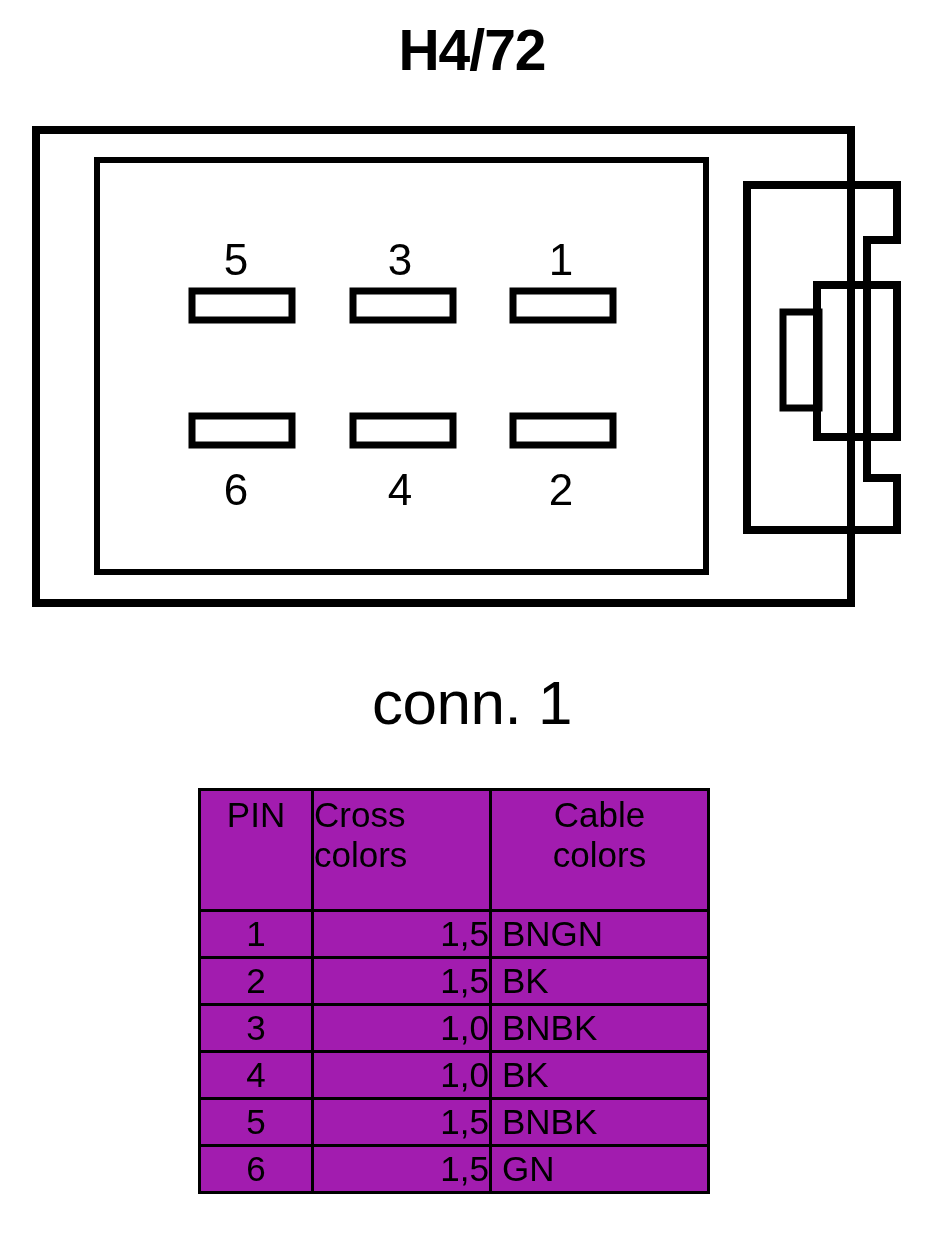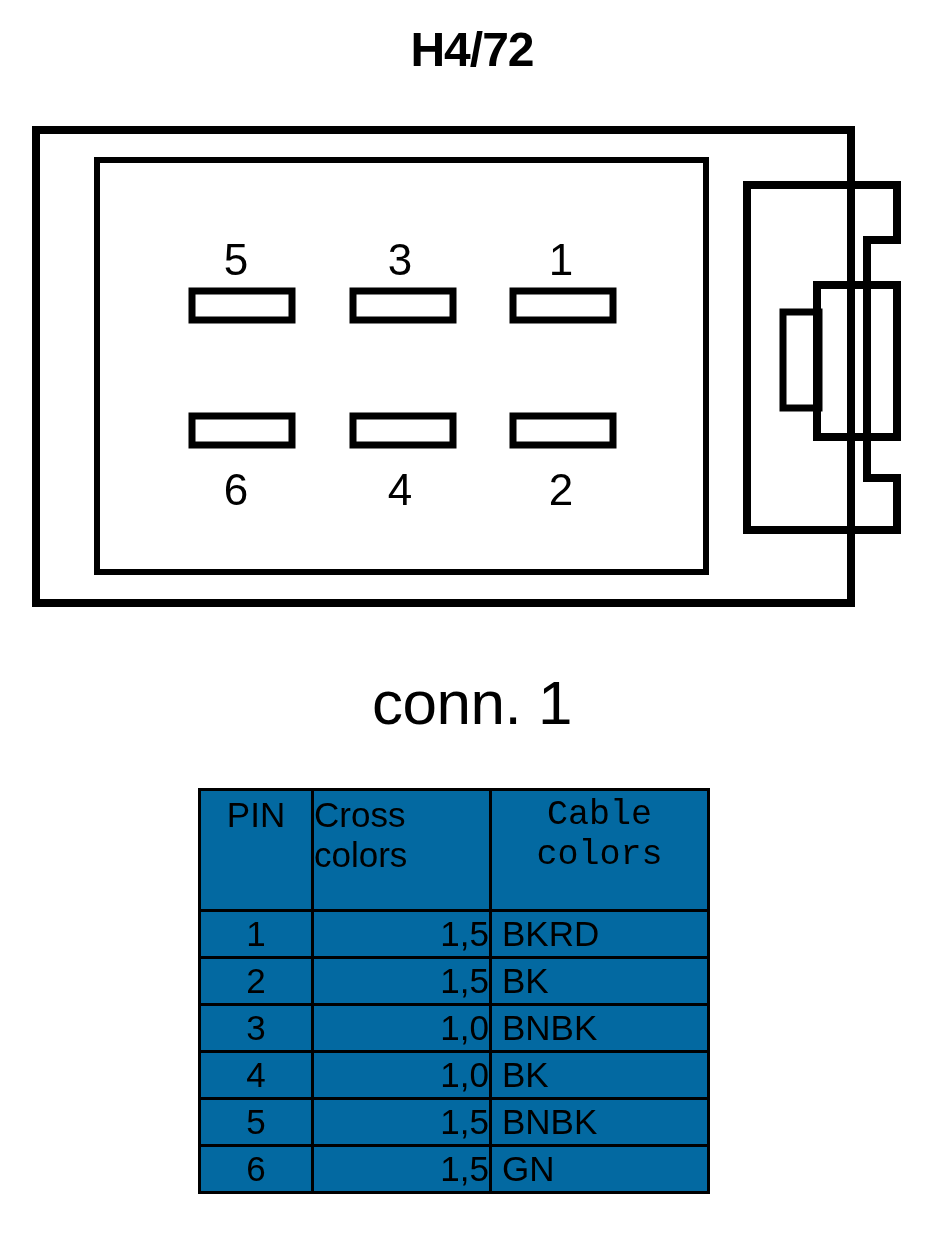--- a/index.html
+++ b/index.html
@@ -16,21 +16,21 @@
     color: #000000;
   }
 
   
   #title {
     position: absolute;
     left: 0;
     top: 11px;
     width: 944px;
     text-align: center;
-    font-size: 48px;
+    font-size: 57px;
     font-weight: bold;
     letter-spacing: -1px;
     line-height: 78px;
   }
 
   
   #connector-drawing {
     position: absolute;
     left: 0;
     top: 0;
@@ -60,38 +60,38 @@
     border-collapse: collapse;
     table-layout: fixed;
   }
   #pin-table td,
   #pin-table th {
     border: 3px solid #000;
     font-weight: normal;
     font-size: 35px;
     line-height: 40px;
     padding: 0;
-    background: #0369a1;
+    background: #a21caf;
   }
   #pin-table thead th {
     height: 114px;
     vertical-align: top;
     padding-top: 4px;
   }
   #pin-table tbody td {
     height: 44px;
     vertical-align: middle;
   }
   .col-pin   { width: 110px; text-align: center; }
   .col-cross { width: 175px; text-align: right; padding-left: 9px !important; }
   .col-color { width: 215px; text-align: left; padding-left: 10px !important; }
 
   th.col-pin   { text-align: center; }
   th.col-cross { text-align: left; padding-left: 0 !important; }
-  th.col-color { text-align: center; padding-left: 0 !important; font-family: Liberation Mono, monospace; }
+  th.col-color { text-align: center; padding-left: 0 !important; }
 
   .hdr-line { display: block; }
 </style>
 </head>
 <body>
 
 <div id="title">H4/72</div>
 
 <svg id="connector-drawing" viewBox="0 0 944 640">
 
@@ -157,21 +157,21 @@
       <th class="col-color">
         <span class="hdr-line">Cable</span>
         <span class="hdr-line">colors</span>
       </th>
     </tr>
   </thead>
   <tbody>
     <tr>
       <td class="col-pin">1</td>
       <td class="col-cross">1,5</td>
-      <td class="col-color">BKRD</td>
+      <td class="col-color">BNGN</td>
     </tr>
     <tr>
       <td class="col-pin">2</td>
       <td class="col-cross">1,5</td>
       <td class="col-color">BK</td>
     </tr>
     <tr>
       <td class="col-pin">3</td>
       <td class="col-cross">1,0</td>
       <td class="col-color">BNBK</td>

